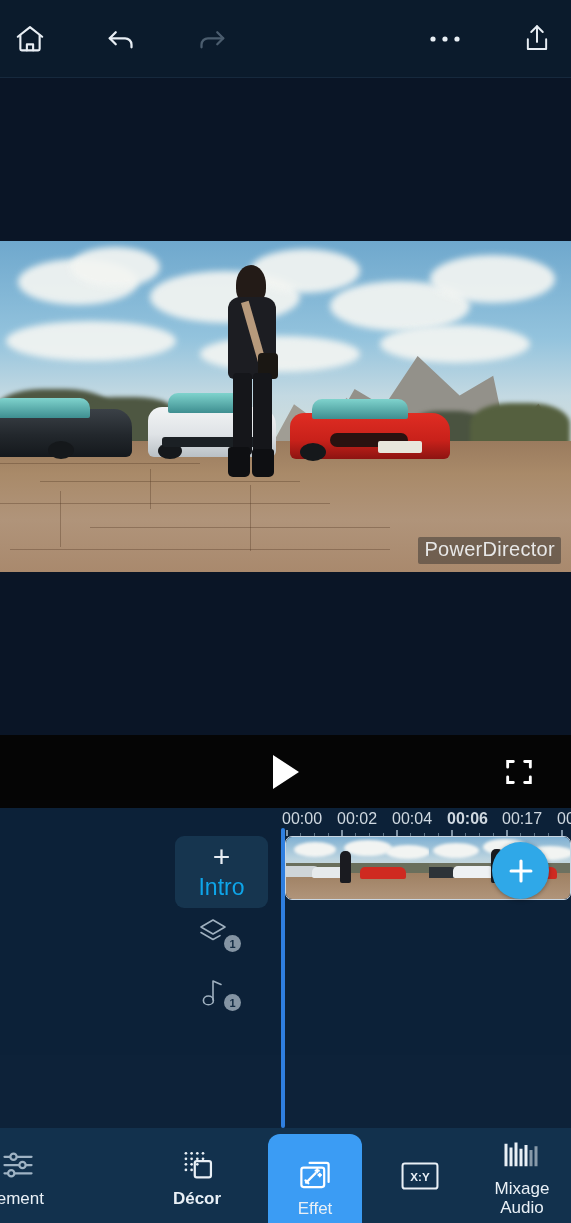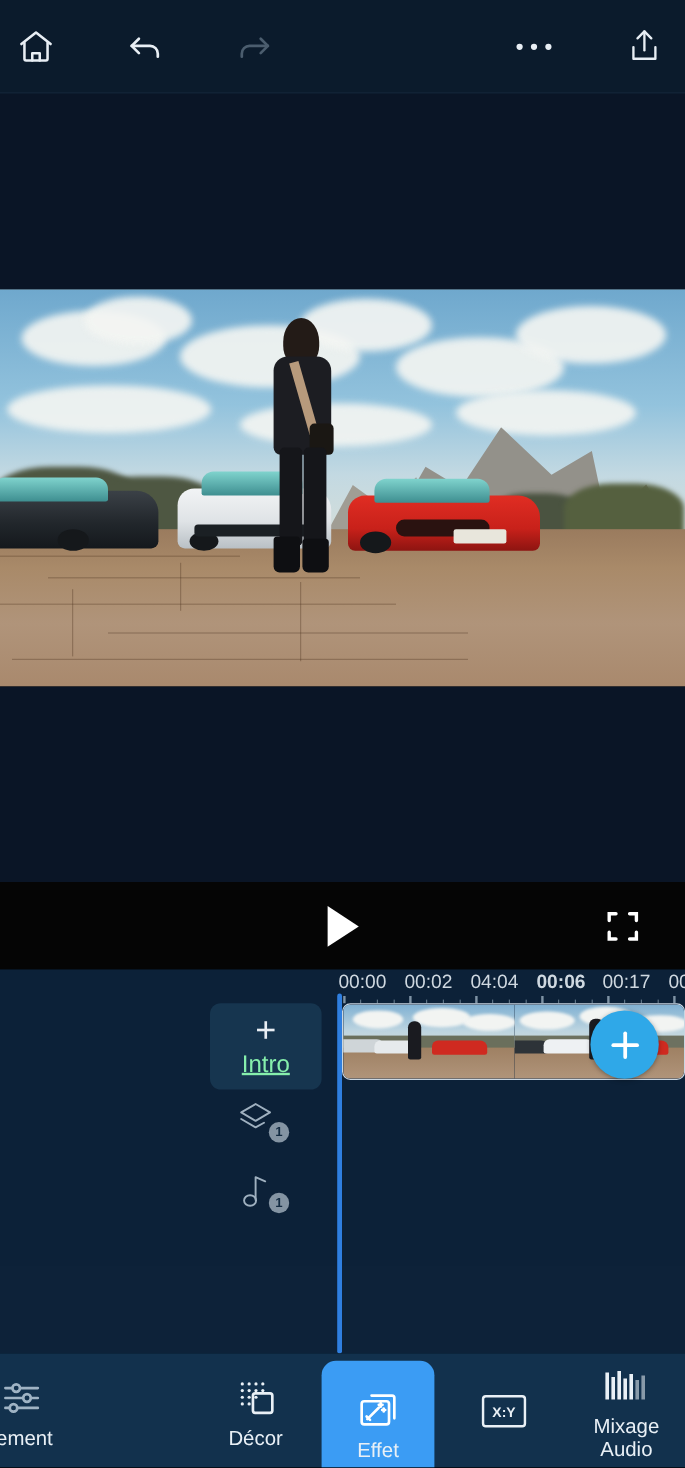--- a/index.html
+++ b/index.html
@@ -223,24 +223,23 @@
     justify-content: center;
   }
   .intro-btn { background: #16354f; }
   .intro-plus {
     color: #e8eef4;
     font-size: 30px;
     line-height: 26px;
     font-weight: 300;
   }
   .intro-label {
-    color: #86efac;
-    font-size: 20px;
+    color: #0ea5e9;
+    font-size: 23px;
     margin-top: 4px;
-    text-decoration: underline;
   }
 
   .track-icon {
     position: absolute;
     left: 196px;
     width: 52px; height: 40px;
   }
   .badge {
     position: absolute;
     width: 17px; height: 17px;
@@ -430,20 +429,21 @@
 
       <div class="person-head" style="left:236px; top:24px;  width:30px; height:40px;"></div>
       <div class="person-torso" style="left:228px; top:56px;  width:48px; height:82px;"></div>
       <div class="strap" style="left:241px; top:62px;  width:8px;  height:62px; transform: rotate(-16deg);"></div>
       <div style="position:absolute;left:258px;top:112px;width:20px;height:26px;background:#1a1713;border-radius:4px;"></div>
       <div class="person-leg" style="left:233px; top:132px; width:19px; height:82px;"></div>
       <div class="person-leg" style="left:253px; top:132px; width:19px; height:82px;"></div>
       <div class="person-boot" style="left:228px; top:206px; width:22px; height:30px;"></div>
       <div class="person-boot" style="left:252px; top:208px; width:22px; height:28px;"></div>
 
+      <div class="watermark">PowerDirector</div>
     </div>
   </div>
 
   <div class="playbar">
 
     <div class="play-btn">
       <svg width="34" height="40" viewBox="0 0 34 40" fill="#ffffff">
         <path d="M4 3 L30 20 L4 37 Z"></path>
       </svg>
     </div>
@@ -457,21 +457,21 @@
       </svg>
     </div>
   </div>
 
   <div class="timeline">
     <div class="timeline-lower"></div>
 
     <div class="ruler">
       <div class="ruler-label" style="left:4px;">00:00</div>
       <div class="ruler-label" style="left:59px;">00:02</div>
-      <div class="ruler-label" style="left:114px;">04:04</div>
+      <div class="ruler-label" style="left:114px;">00:04</div>
       <div class="ruler-label" style="left:169px;font-weight:bold;">00:06</div>
       <div class="ruler-label" style="left:224px;">00:17</div>
       <div class="ruler-label" style="left:279px;">00</div>
 
       <div class="tick-major" style="left:8px;"></div>
       <div class="tick-minor" style="left:22px;"></div>
       <div class="tick-minor" style="left:36px;"></div>
       <div class="tick-minor" style="left:50px;"></div>
       <div class="tick-major" style="left:63px;"></div>
       <div class="tick-minor" style="left:77px;"></div>
@@ -560,21 +560,21 @@
           <path d="M3 12h18"></path>
             <circle cx="15" cy="12" r="2.1" fill="#12314d"></circle>
           <path d="M3 17.5h18"></path>
             <circle cx="7.5" cy="17.5" r="2.1" fill="#12314d"></circle>
         </svg>
       </div>
       <div class="tool-label">tement</div>
     </div>
 
 
-    <div class="tool" style="left:168px; width:90px;">
+    <div class="tool" style="left:152px; width:90px;font-weight:bold;">
       <div class="tool-icon">
         <svg width="38" height="38" viewBox="0 0 24 24" fill="none" stroke="#e9f0f6" stroke-width="1.4">
           <g fill="#e9f0f6" stroke="none">
             <circle cx="5" cy="4.6" r=".85"></circle>
               <circle cx="8.6" cy="4.6" r=".85"></circle>
               <circle cx="12.2" cy="4.6" r=".85"></circle>
               <circle cx="15.8" cy="4.6" r=".85"></circle>
             <circle cx="5" cy="8.1" r=".85"></circle>
               <circle cx="8.6" cy="8.1" r=".85"></circle>
               <circle cx="12.2" cy="8.1" r=".85"></circle>

